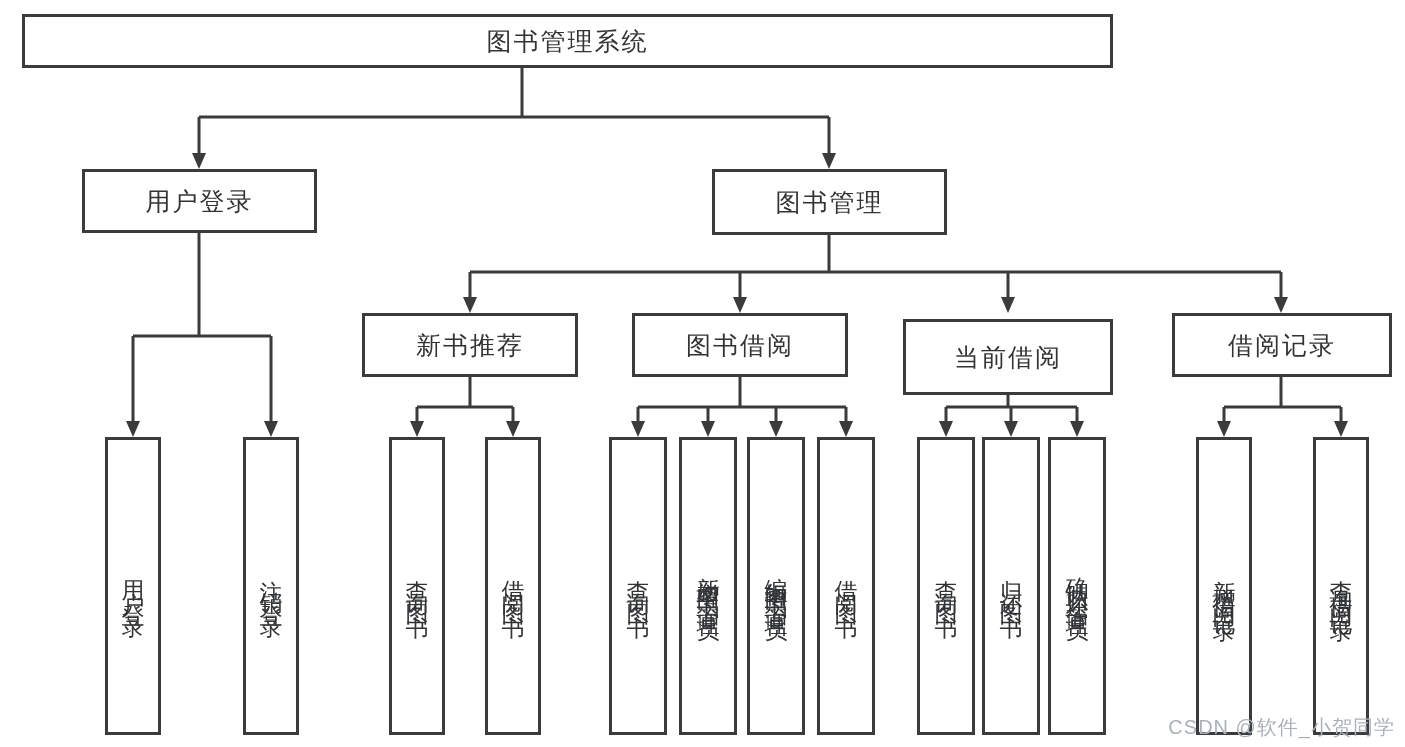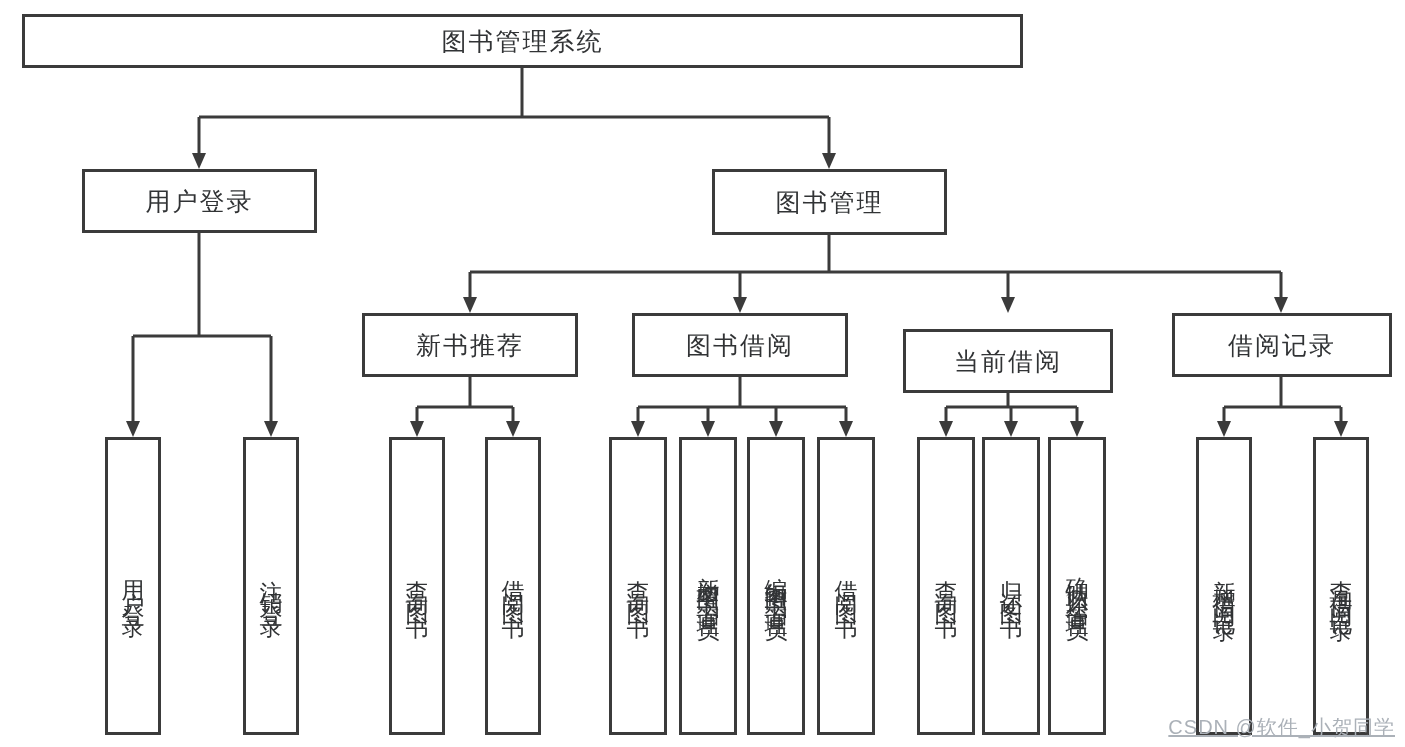--- a/index.html
+++ b/index.html
@@ -52,21 +52,20 @@
   }
   .watermark{
     position:absolute;
     right:10px;
     bottom:6px;
     font-size:20px;
     color:var(--watermark);
     letter-spacing:1px;
     z-index:5;
     white-space:nowrap;
-    text-decoration:underline;
   }
 </style>
 </head>
 <body>
 
 <div class="canvas">
 
   <svg class="wires" viewBox="0 0 1405 747" xmlns="http://www.w3.org/2000/svg" aria-hidden="true">
     <g stroke="#3b3b3b" stroke-width="3" fill="none">
       <path d="M522 68 V117 M199 117 H829 M199 117 V155 M829 117 V155"></path>
@@ -93,38 +92,38 @@
       <polygon points="769,421 783,421 776,437"></polygon>
       <polygon points="839,421 853,421 846,437"></polygon>
       <polygon points="939,421 953,421 946,437"></polygon>
       <polygon points="1004,421 1018,421 1011,437"></polygon>
       <polygon points="1070,421 1084,421 1077,437"></polygon>
       <polygon points="1217,421 1231,421 1224,437"></polygon>
       <polygon points="1334,421 1348,421 1341,437"></polygon>
     </g>
   </svg>
 
-  <div class="node h" style="left:22px;top:14px;width:1001px;height:54px">
+  <div class="node h" style="left:22px;top:14px;width:1091px;height:54px">
     <span>图书管理系统</span>
   </div>
 
   <div class="node h" style="left:82px;top:169px;width:235px;height:64px">
     <span>用户登录</span>
   </div>
   <div class="node h" style="left:712px;top:169px;width:235px;height:66px">
     <span>图书管理</span>
   </div>
 
   <div class="node h" style="left:362px;top:313px;width:216px;height:64px">
     <span>新书推荐</span>
   </div>
   <div class="node h" style="left:632px;top:313px;width:216px;height:64px">
     <span>图书借阅</span>
   </div>
-  <div class="node h" style="left:903px;top:329px;width:210px;height:64px">
+  <div class="node h" style="left:903px;top:319px;width:210px;height:76px">
     <span>当前借阅</span>
   </div>
   <div class="node h" style="left:1172px;top:313px;width:220px;height:64px">
     <span>借阅记录</span>
   </div>
 
   <div class="node v" style="left:105px;top:437px;width:56px;height:298px">
     <span class="vtext" style="letter-spacing: 12px;">用户登录</span>
   </div>
   <div class="node v" style="left:243px;top:437px;width:56px;height:298px">

